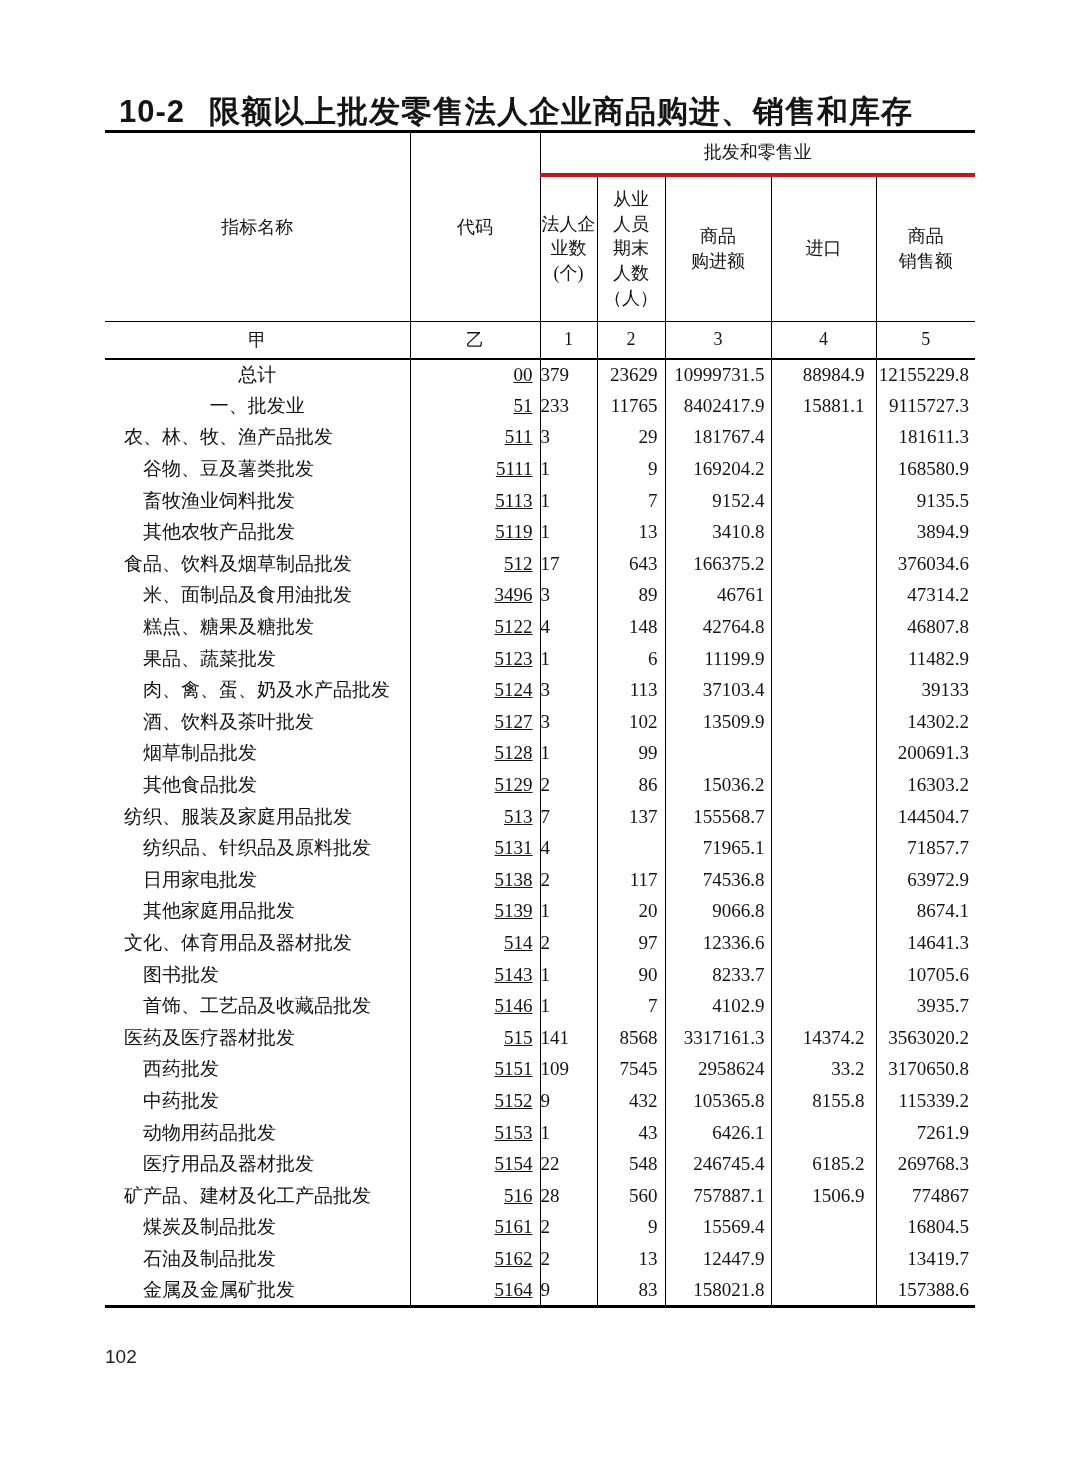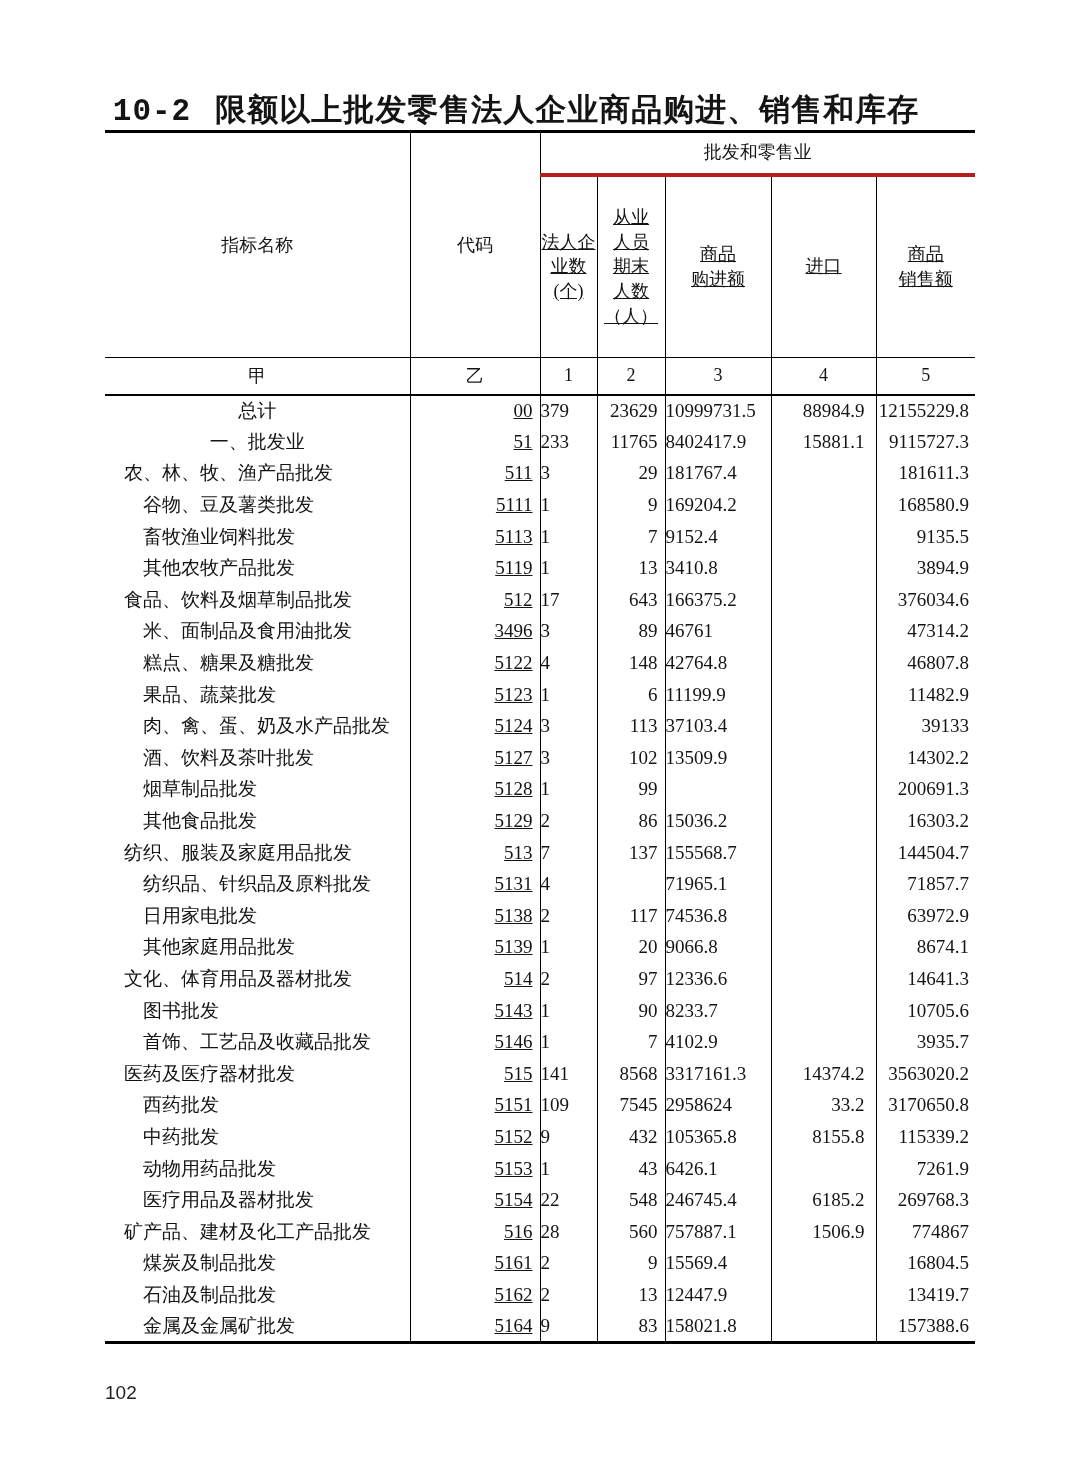--- a/index.html
+++ b/index.html
@@ -12,21 +12,21 @@
     font-family: "Liberation Serif", "DejaVu Serif", serif;
     overflow: hidden;
   }
   .sheet {
     width: 870px;
     margin-left: 105px;
     padding-top: 94px;
   }
   .title-row {
     text-align: center;
-    font-family: Liberation Mono, monospace;
+    font-family: Liberation Sans, sans-serif;
     font-weight: bold;
     font-size: 31px;
     letter-spacing: 1px;
     white-space: nowrap;
     transform: translateX(-24px);
     line-height: 36px;
   }
   .title-num { margin-right: 24px; }
   .unit-label {
     text-align: right;
@@ -50,23 +50,22 @@
     text-align: center;
     vertical-align: middle;
     line-height: 1.38;
   }
   .bl { border-left: 1px solid #000; }
   .th-group {
     height: 43px;
     border-bottom: 4px solid #b91c1c;
   }
   .th-sub {
-    height: 183px;
+    height: 147px;
     white-space: pre-line;
-    text-decoration: underline;
   }
   .stub-row td {
     height: 37px;
     text-align: center;
     font-size: 18px;
     border-top: 1px solid #000;
     border-bottom: 2px solid #000;
   }
   tbody td {
     height: 31.6px;
@@ -76,21 +75,21 @@
   tbody td:not(:first-child),
   .stub-row td:not(:first-child) { border-left: 1px solid #000; }
   .c-label { text-align: left; }
   .ind0 { padding-left: 0; text-align: center; }
   .ind1 { padding-left: 19px; }
   .ind2 { padding-left: 38px; }
   .num  { font-variant-numeric: lining-nums; }
   .c-code { text-align: right; padding-right: 7px; text-decoration: underline; }
   .c-1 { text-align: left; padding-right: 16px; }
   .c-2 { text-align: right; padding-right: 7px; }
-  .c-3 { text-align: left; padding-right: 6px; }
+  .c-3 { text-align: right; padding-right: 6px; }
   .c-4 { text-align: right; padding-right: 11px; }
   .c-5 { text-align: right; padding-right: 6px; }
   .page-number {
     margin-top: 38px;
     font-family: "Liberation Sans", "DejaVu Sans", sans-serif;
     font-size: 19px;
     color: #222;
   }
 </style>
 </head>

